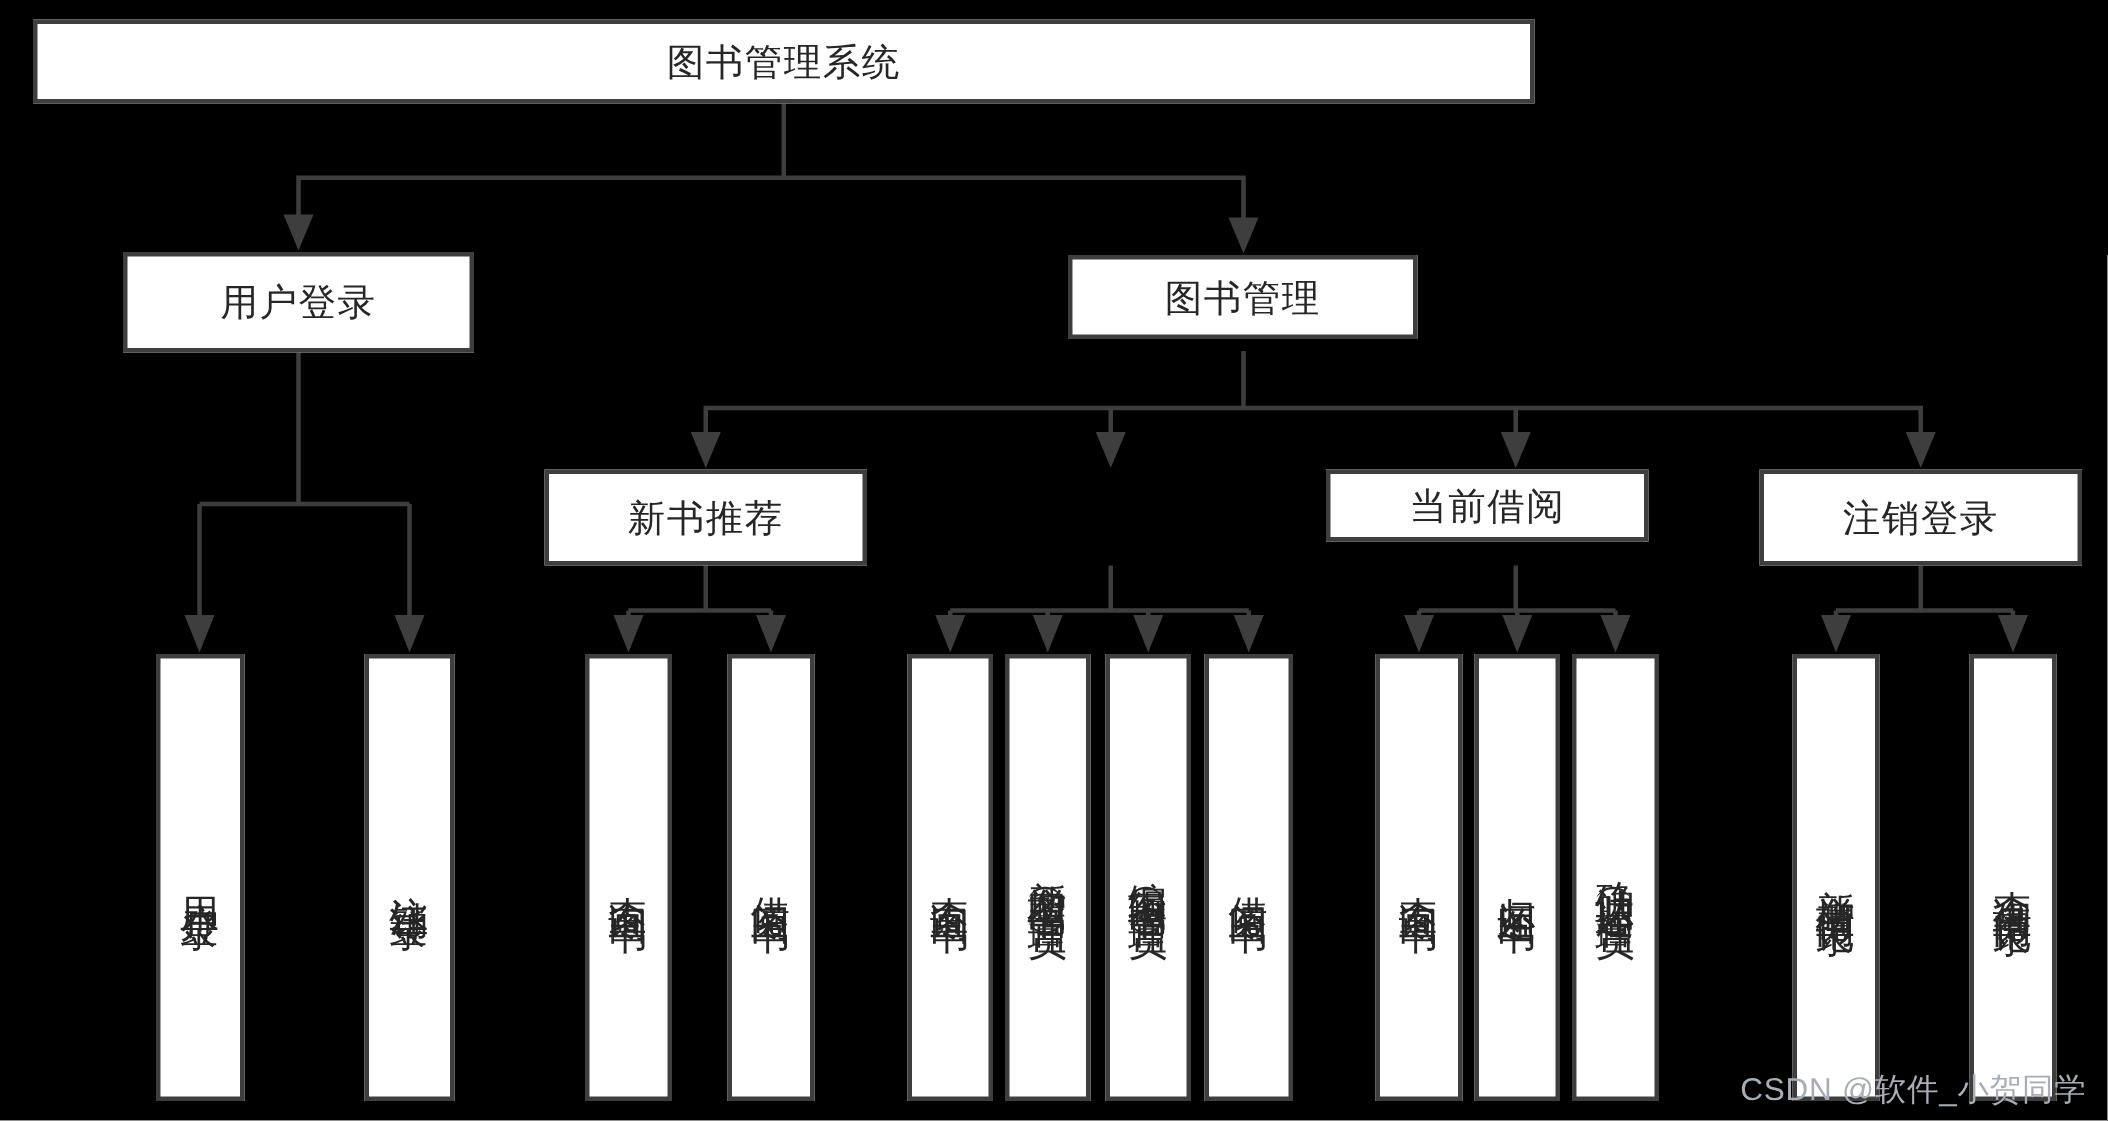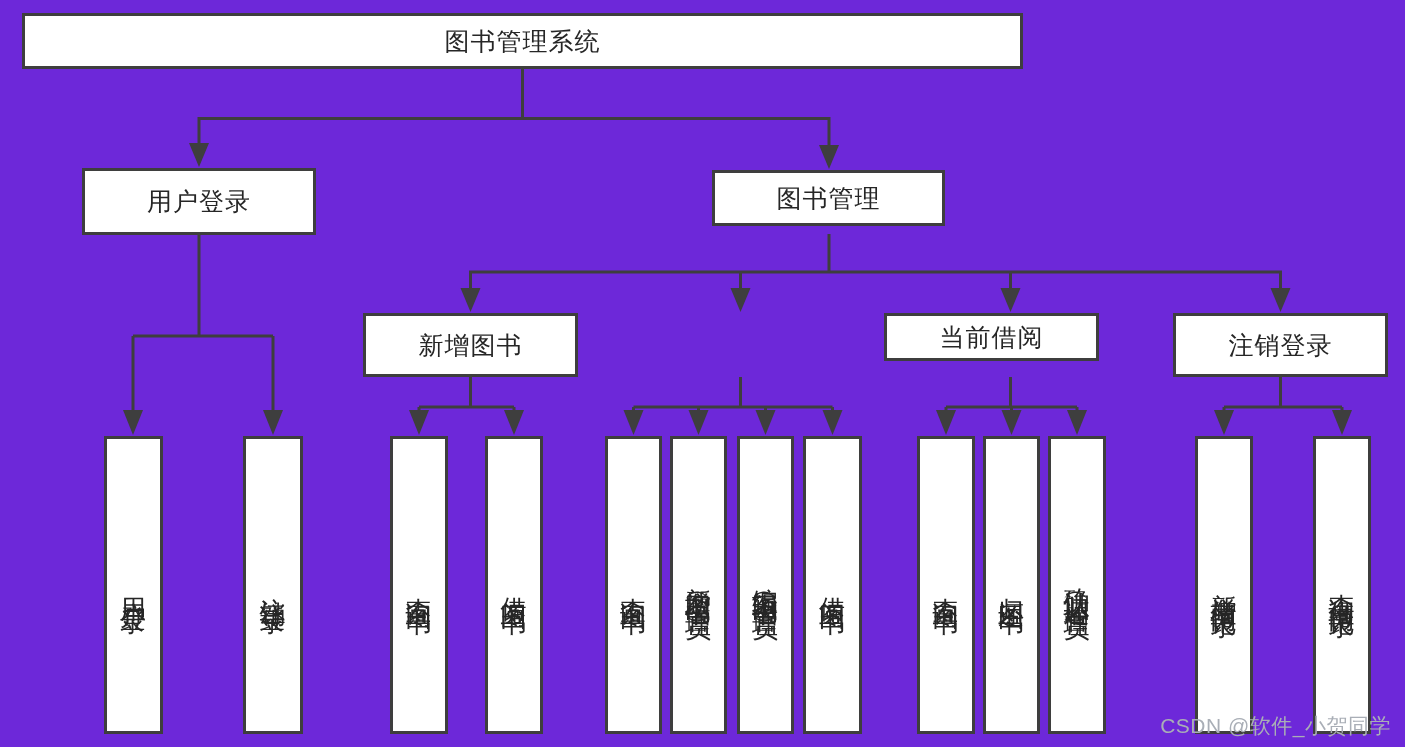--- a/index.html
+++ b/index.html
@@ -4,21 +4,21 @@
 <style>
   html, body {
     margin: 0;
     padding: 0;
     background: #ffffff;
   }
   .stage {
     position: relative;
     width: 1405px;
     height: 747px;
-    background: #6d28d9;
+    background: #000000;
     overflow: hidden;
     font-family: "Liberation Sans", sans-serif;
   }
   .connectors {
     position: absolute;
     left: 0;
     top: 0;
     width: 1405px;
     height: 747px;
   }
@@ -143,21 +143,21 @@
   </div>
 
   <div class="node" id="n-login">
     <span>用户登录</span>
   </div>
   <div class="node" id="n-mgmt">
     <span>图书管理</span>
   </div>
 
   <div class="node" id="n-newbook">
-    <span>新增图书</span>
+    <span>新书推荐</span>
   </div>
   <div class="node" id="n-current">
     <span>当前借阅</span>
   </div>
   <div class="node" id="n-records">
     <span>注销登录</span>
   </div>
 
   <div class="node leaf" id="l-user">
     <span class="vtext">用户登录</span>

